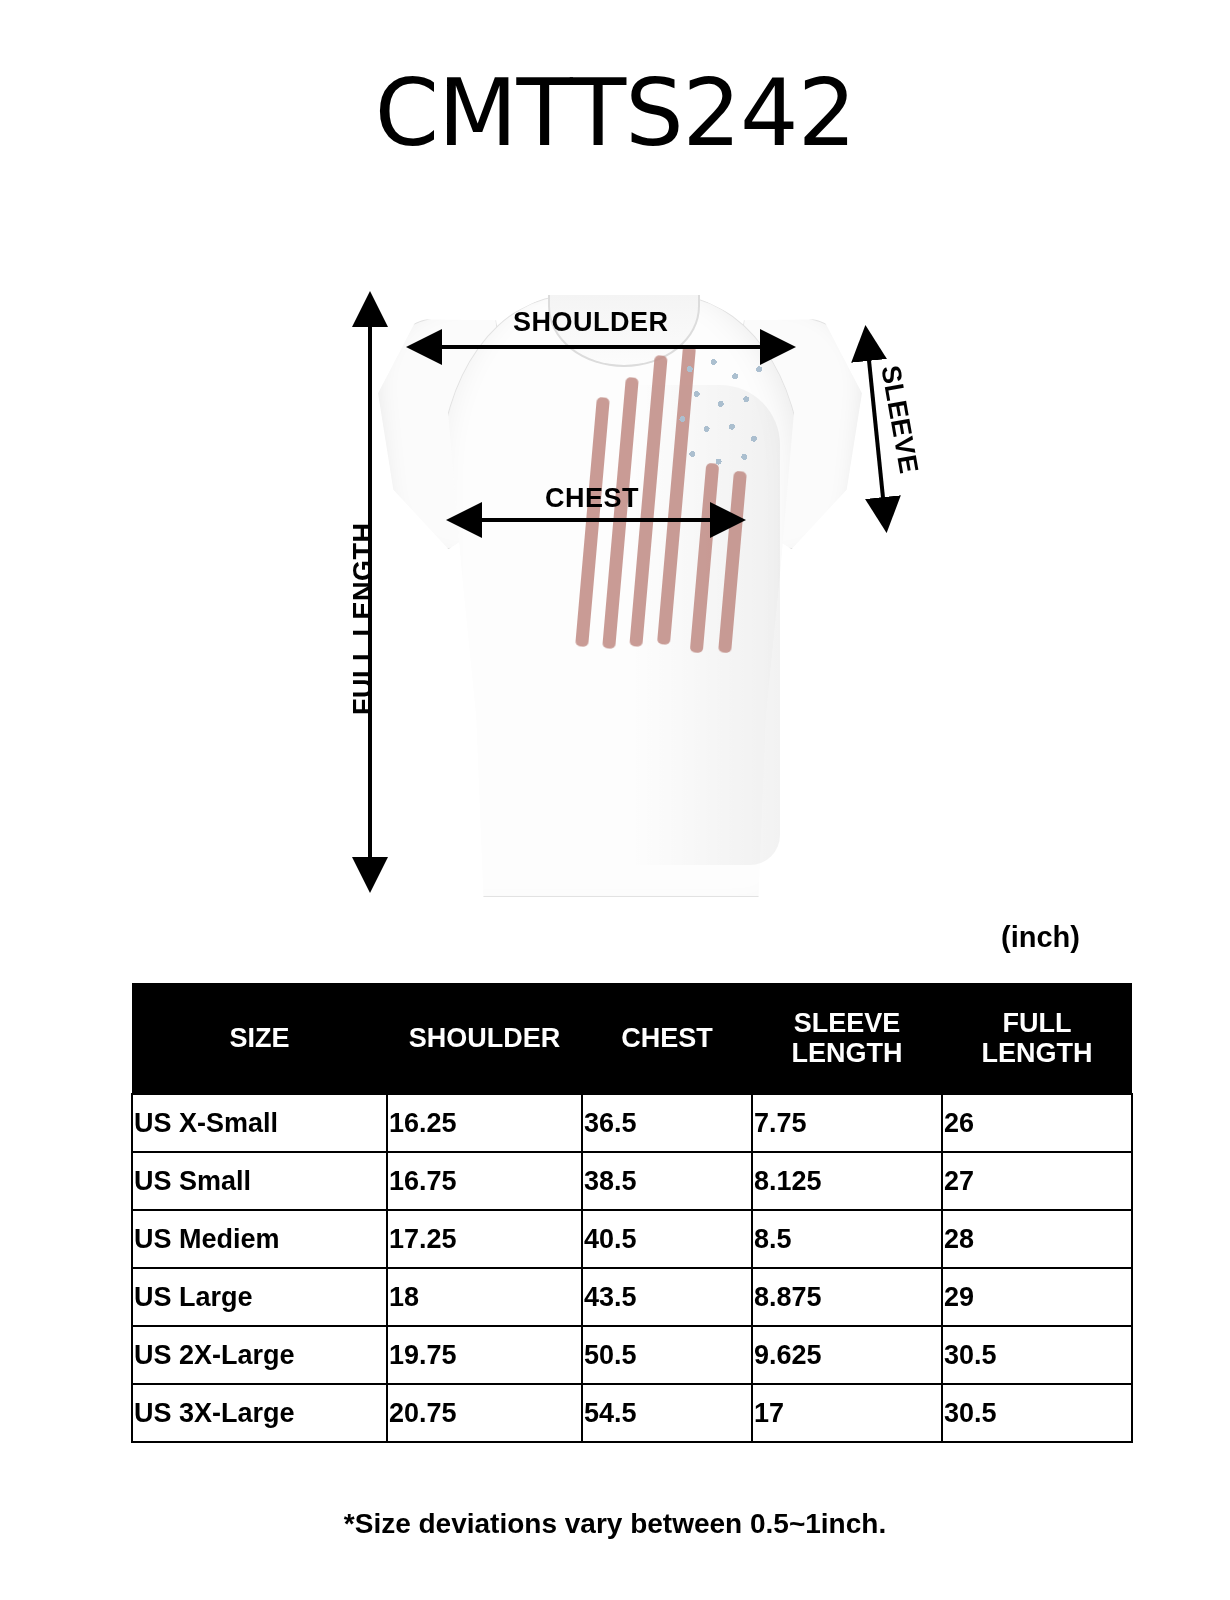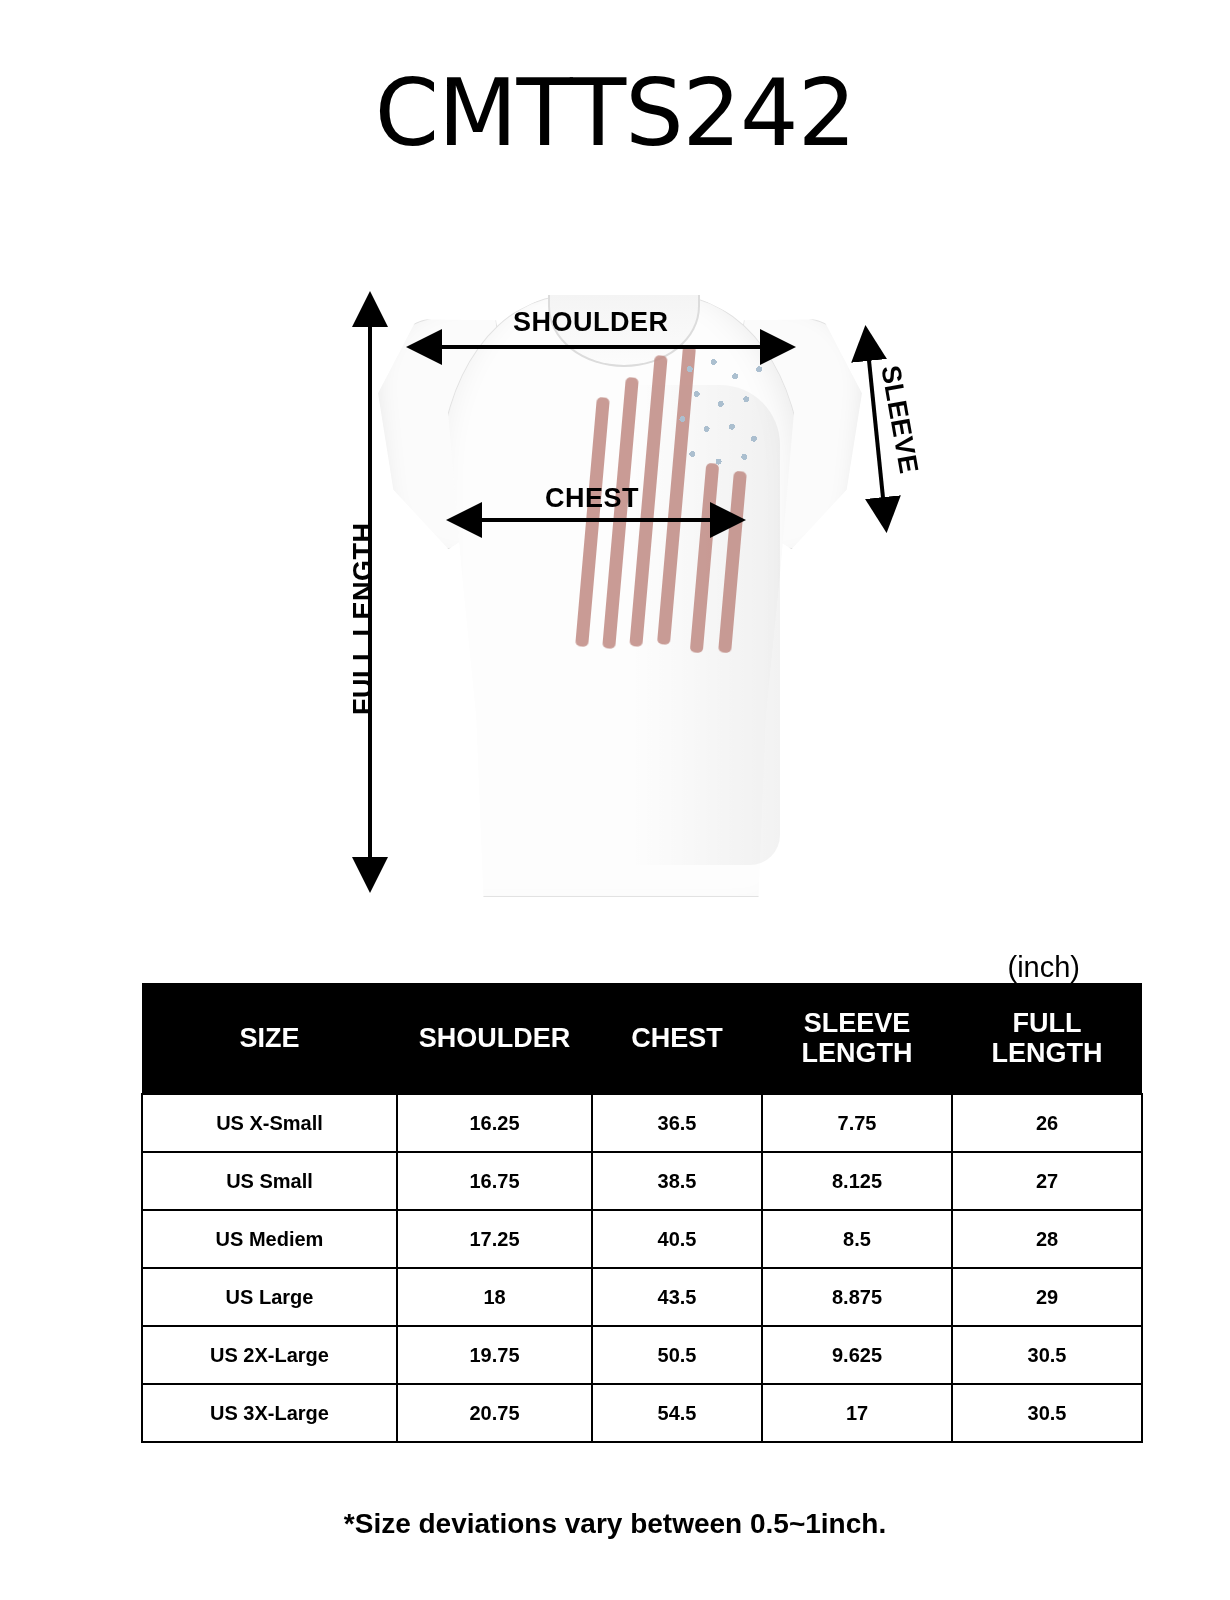--- a/index.html
+++ b/index.html
@@ -165,29 +165,29 @@
     left: 0; top: 0;
     width: 1230px;
     height: 660px;
     overflow: visible;
   }
 
   
   .inch-caption {
     position: absolute;
     right: 150px;
-    top: 951px;
+    top: 921px;
     font-size: 29px;
-    font-weight: normal;
+    font-weight: bold;
   }
 
   
   .table-wrap {
     position: absolute;
-    left: 125px;
+    left: 115px;
     top: 983px;
     width: 919px;
     padding-left: 16px;
   }
   table {
     border-collapse: collapse;
     width: 1000px;
     table-layout: fixed;
   }
   thead th {
@@ -196,22 +196,21 @@
     font-size: 27px;
     font-weight: bold;
     height: 108px;
     text-align: center;
     line-height: 1.12;
     border: none;
   }
   tbody td {
     border: 2px solid #000000;
     height: 54px;
-    text-align: center;
-    font-size: 20px;
+    font-size: 27px;
     font-weight: bold;
     background: #ffffff;
   }
   col.c-size { width: 255px; }
   col.c-shoulder { width: 195px; }
   col.c-chest { width: 170px; }
   col.c-sleeve { width: 190px; }
   col.c-full { width: 190px; }
 
   .footnote {

